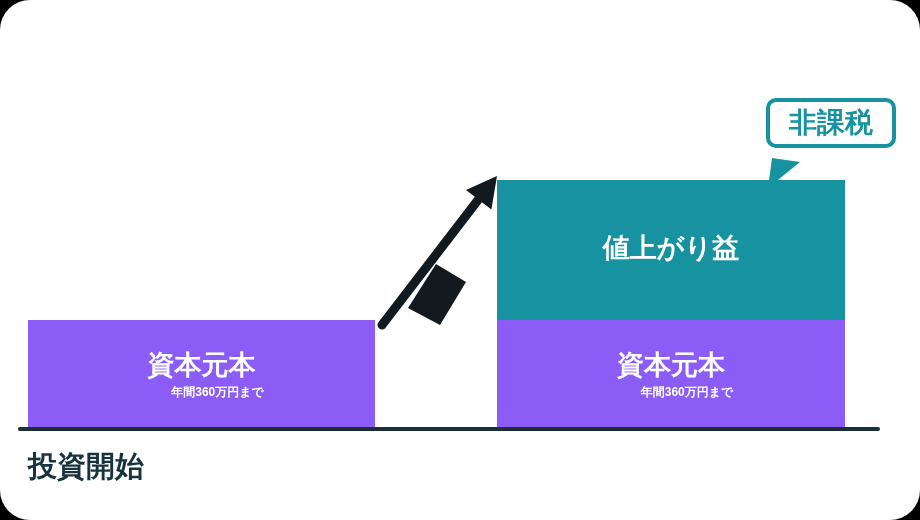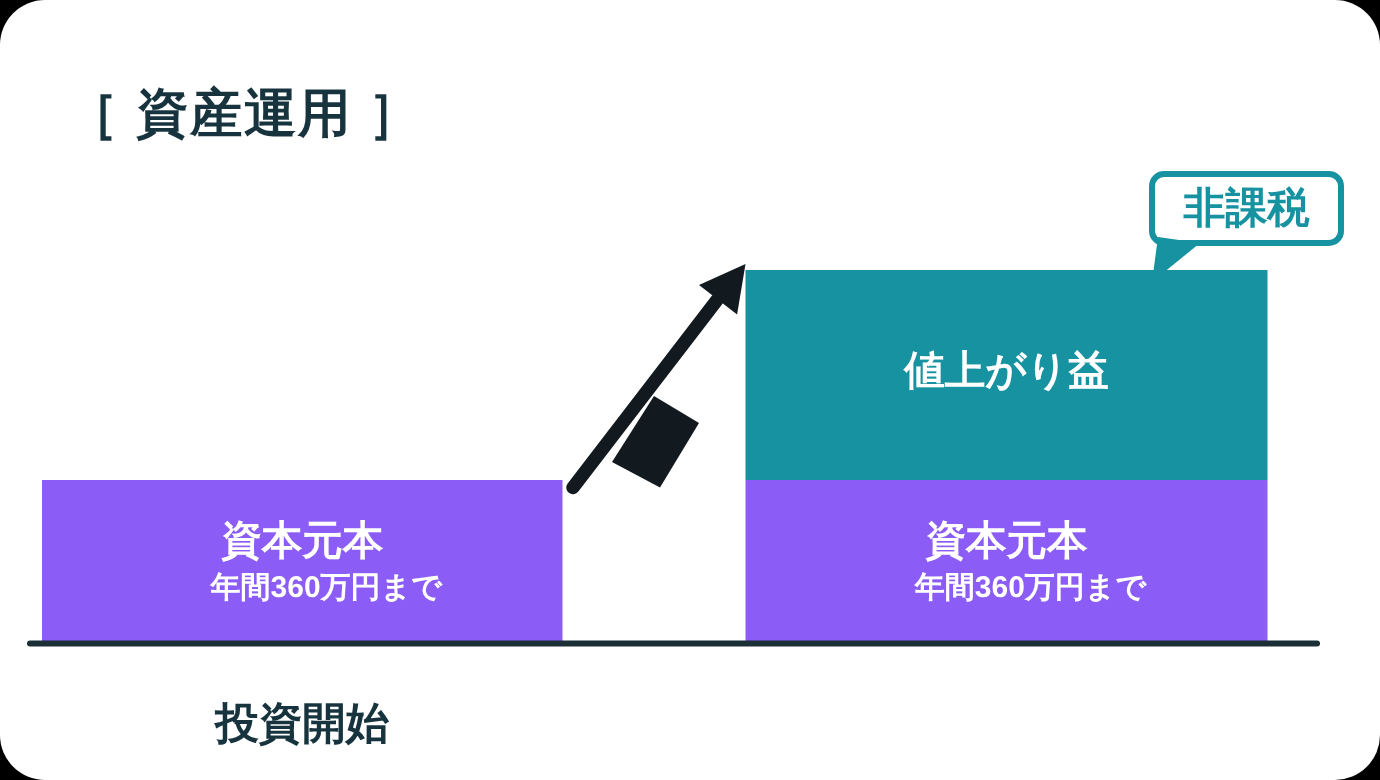--- a/index.html
+++ b/index.html
@@ -14,50 +14,49 @@
   }
   .title{
     position:absolute;left:44px;top:52px;
     font-size:35px;font-weight:bold;color:#16333E;letter-spacing:1px;
   }
   .bar{
     position:absolute;display:flex;flex-direction:column;
     align-items:center;justify-content:center;color:#ffffff;text-align:center;
   }
   .bar-main{font-size:27px;font-weight:bold;line-height:1.2;}
-  .bar-sub{font-size:20px;font-weight:bold;margin-top:4px;line-height:1.2;margin-left:32px;}
+  .bar-sub{font-size:12px;font-weight:bold;margin-top:4px;line-height:1.2;margin-left:32px;}
   .principal{background:#8b5cf6;}
   .principal.left{left:28px;top:320px;width:347px;height:108px;}
   .principal.right{left:497px;top:320px;width:348px;height:108px;}
   .gain{background:#1792A0;left:497px;top:180px;width:348px;height:140px;font-family:Liberation Mono, monospace;}
   .baseline{
     position:absolute;left:18px;top:427px;width:862px;height:4px;
     background:#1C2F36;border-radius:2px;
   }
   .axis-label{
-    position:absolute;top:463px;text-align:center;
+    position:absolute;top:447px;text-align:left;
     font-size:29px;font-weight:bold;color:#16333E;
   }
   .axis-label.left{left:28px;width:347px;}
   .axis-label.right{left:497px;width:348px;}
   .callout{
-    position:absolute;left:766px;top:114px;width:122px;height:42px;
+    position:absolute;left:766px;top:98px;width:122px;height:42px;
     background:#ffffff;border:4px solid #1792A0;border-radius:10px;
     display:flex;align-items:center;justify-content:center;
     font-size:28px;font-weight:bold;color:#1792A0;
   }
   .callout-tail{position:absolute;left:760px;top:152px;width:48px;height:44px;}
   .arrow{position:absolute;left:350px;top:150px;width:170px;height:190px;}
 </style>
 </head>
 <body>
 
 <div class="card">
 
-  <div class="title">［ 資産運用 ］</div>
 
   <svg class="arrow" viewBox="0 0 170 190" aria-hidden="true">
     <line x1="32" y1="175" x2="128" y2="50" stroke="#121A1F" stroke-width="9" stroke-linecap="round"></line>
     <polygon points="147,26 141.4,59.6 116,40" fill="#121A1F"></polygon>
     <polygon points="58,158 86,114 116,132 90,175" fill="#121A1F"></polygon>
   </svg>
 
   <div class="bar gain">
     <div class="bar-main">値上がり益</div>
   </div>

